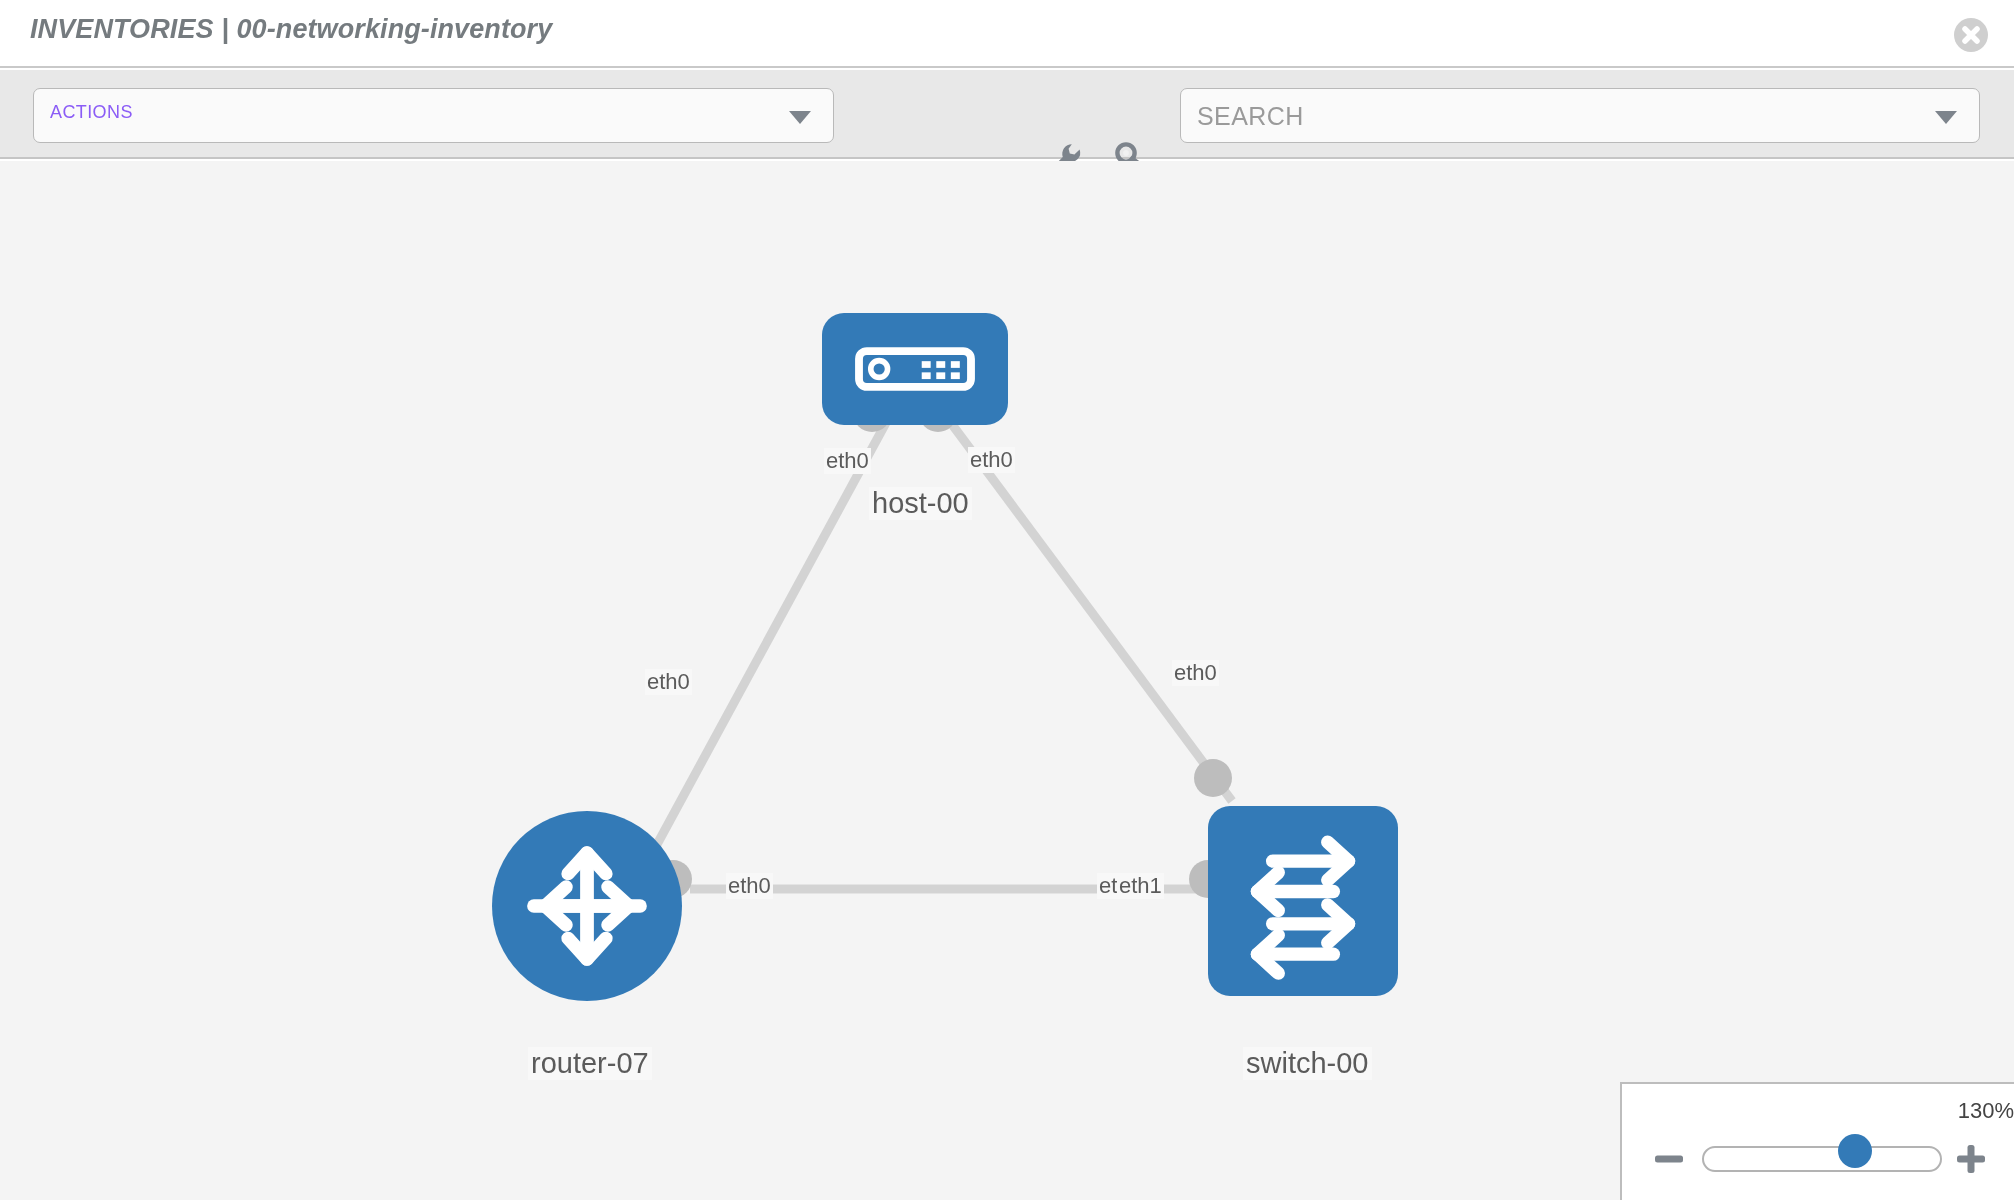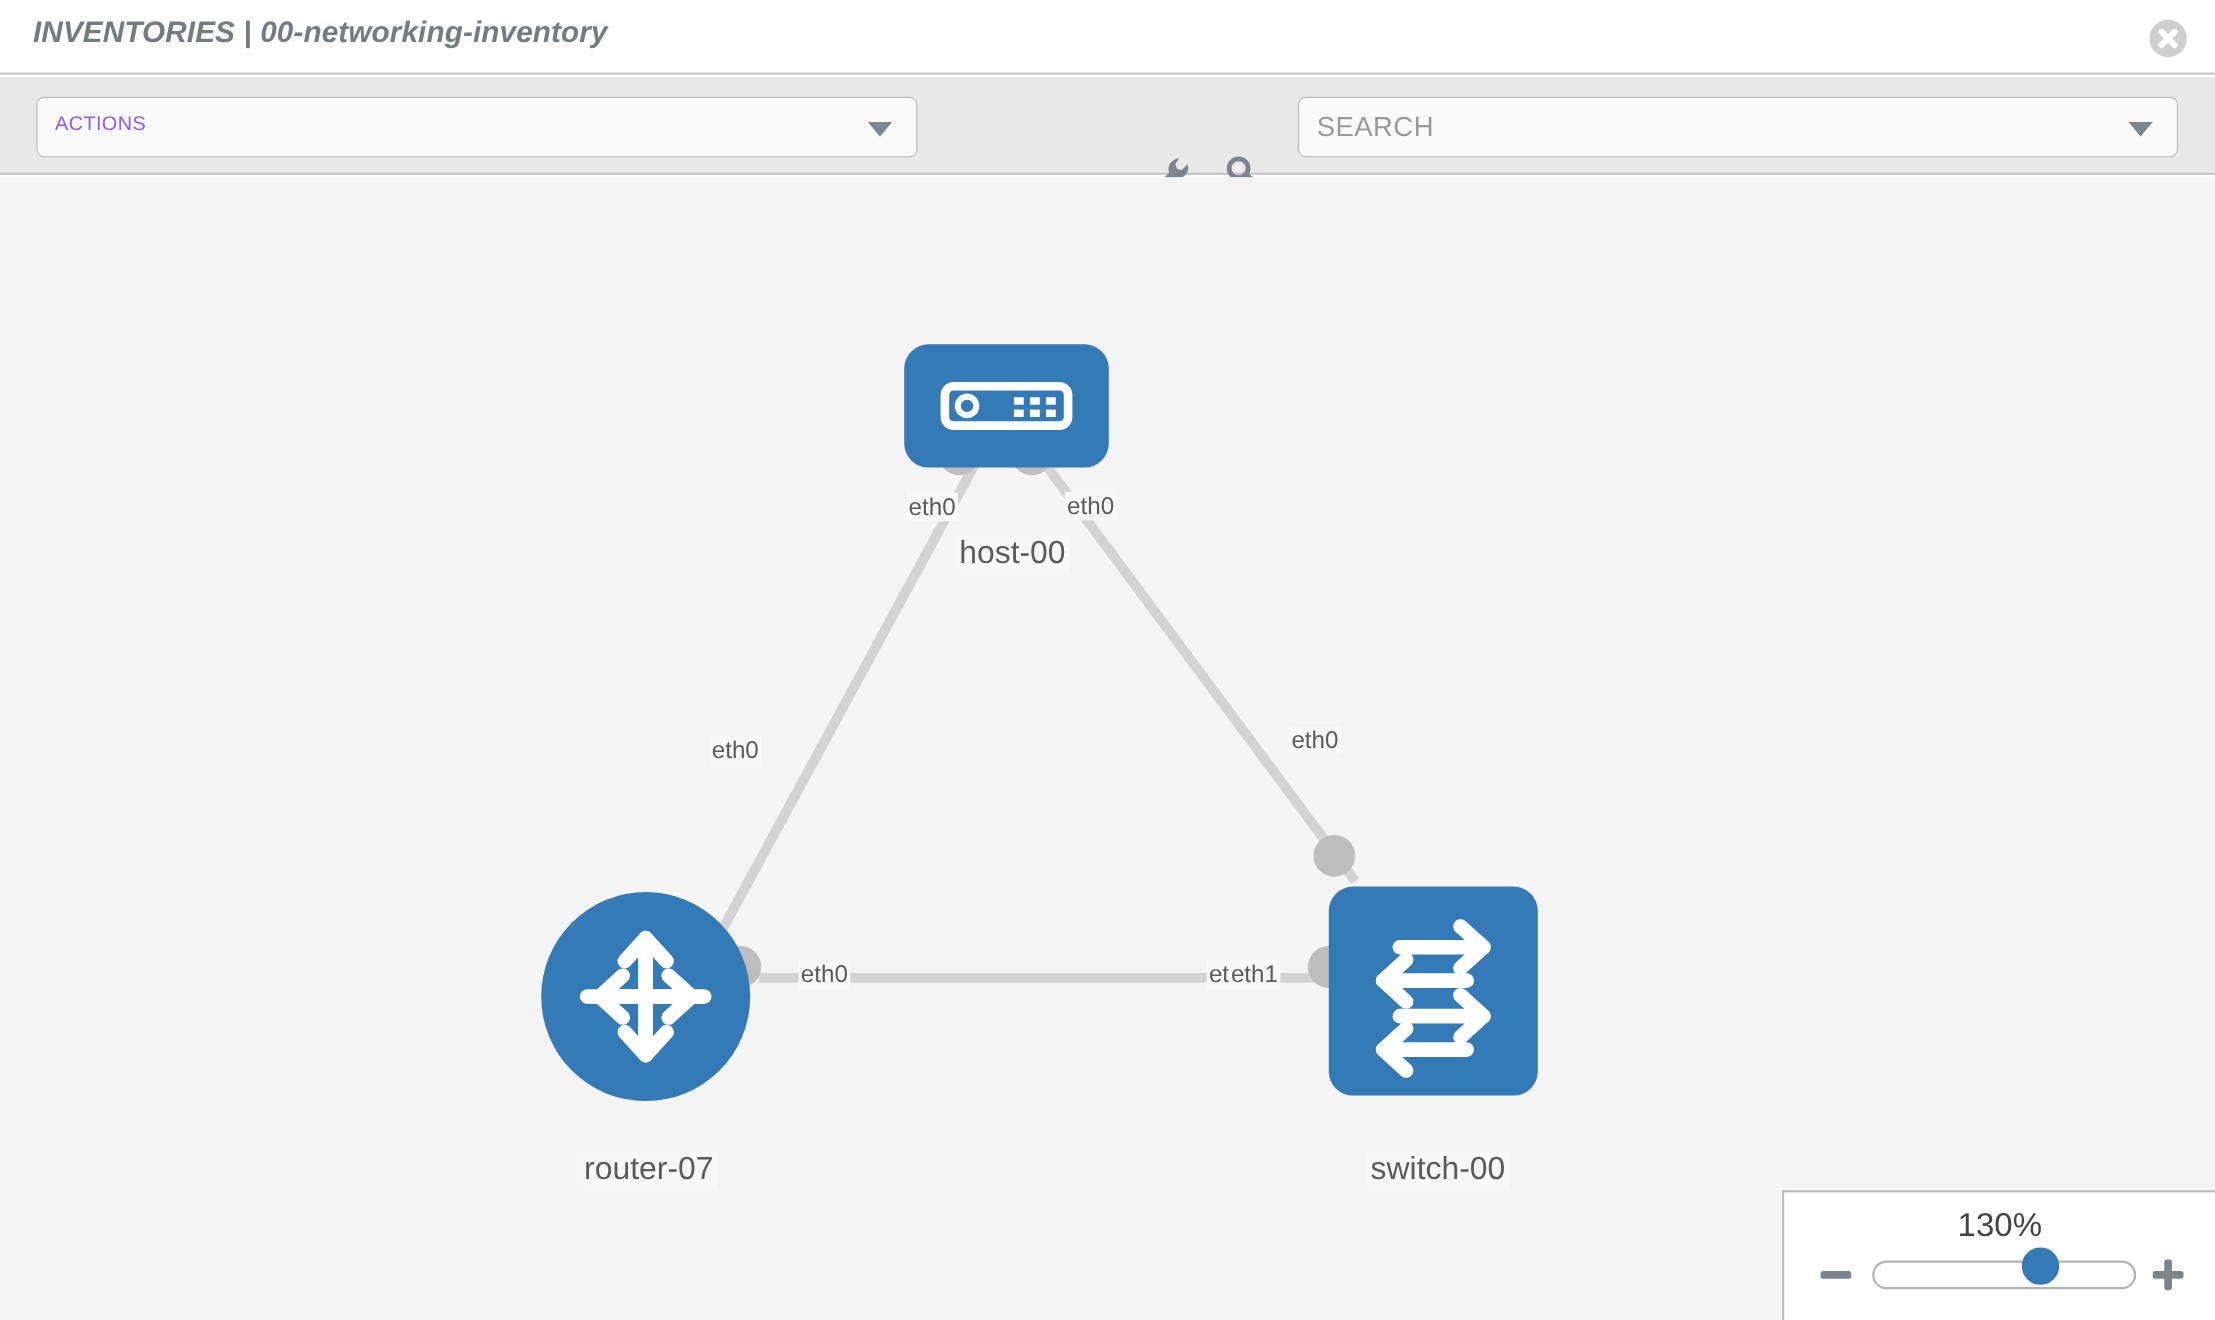--- a/index.html
+++ b/index.html
@@ -161,22 +161,22 @@
     left: 1620px; top: 1082px;
     width: 394px; height: 118px;
     background: #ffffff;
     border: 2px solid #bdbdbd;
     border-right: none;
     border-bottom: none;
   }
   .zoom-pct {
     position: absolute;
     top: 14px; left: 0; right: 0;
-    text-align: center;
-    font-size: 30px;
+    text-align: right;
+    font-size: 22px;
     color: #444;
   }
   .zoom-minus, .zoom-plus {
     position: absolute;
     top: 58px;
     width: 34px; height: 34px;
     cursor: pointer;
   }
   .zoom-minus { left: 30px; }
   .zoom-plus  { left: 332px; }

